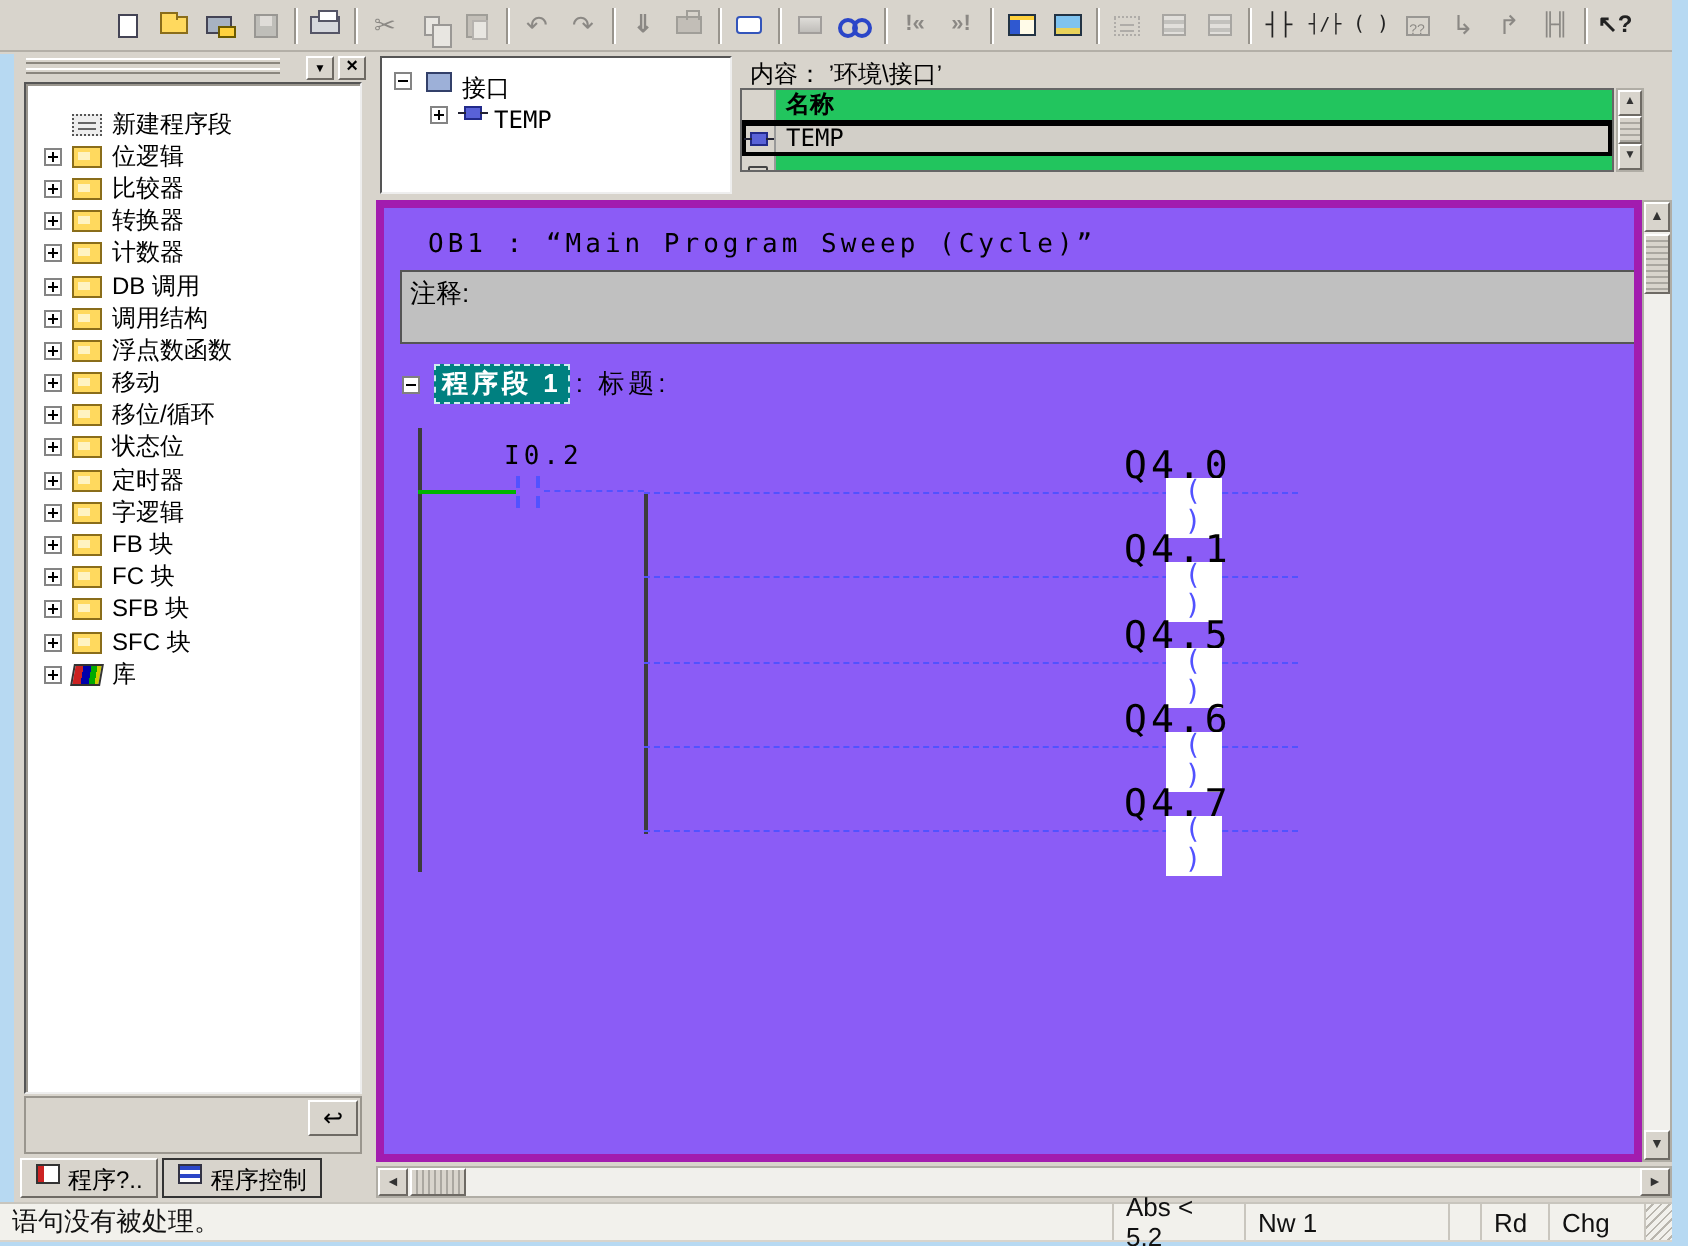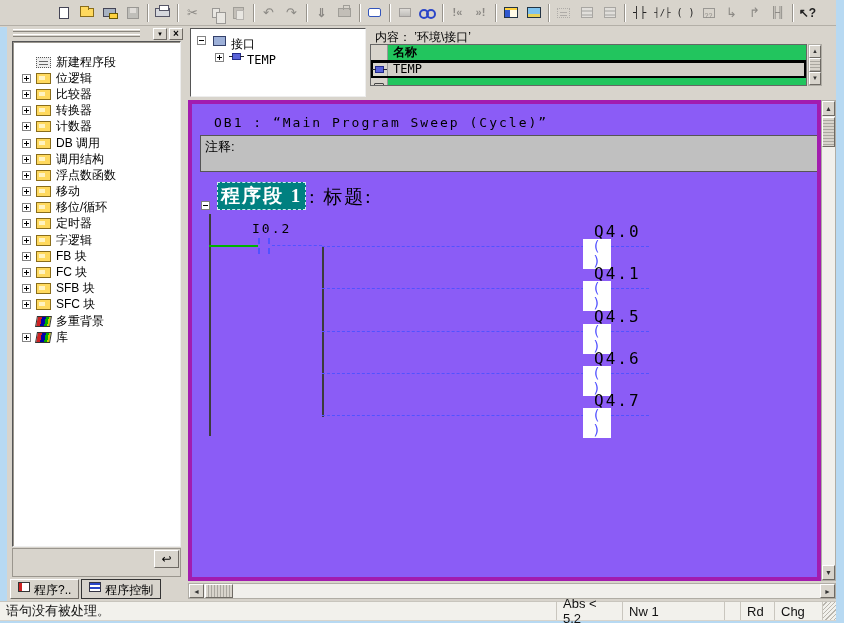--- a/index.html
+++ b/index.html
@@ -125,42 +125,42 @@
   .sb-sq{height:13px;background:var(--toolbar-bg,#d8d4cc);border:1px solid;border-color:#fff #6e6a64 #6e6a64 #fff;
     font-size:6px;text-align:center;line-height:11px;color:#333;padding:0}
   .sb-sq.thumb{height:15px;background:repeating-linear-gradient(180deg,var(--toolbar-bg,#d8d4cc) 0 2px,#aaa7a0 2px 3px)}
 
   
   #editor{position:absolute;left:188px;top:100px;width:633px;height:481px;background:#8b5cf6;border:4px solid #a21caf;
     font-family:"DejaVu Sans Mono",monospace;overflow:hidden}
   .ob1{position:absolute;left:22px;top:11px;font-size:13px;letter-spacing:2px;white-space:nowrap}
   .comment{position:absolute;left:8px;top:31px;width:620px;height:37px;background:var(--comment-gray,#c0c0c0);
     border:1px solid #555;font-family:"Liberation Sans",sans-serif;font-size:13px;padding:2px 4px}
-  .network-row{position:absolute;left:9px;top:78px;display:flex;align-items:flex-end;font-family:Liberation Serif, serif;font-size:19px}
+  .network-row{position:absolute;left:9px;top:78px;display:flex;align-items:center;font-family:Liberation Sans, sans-serif;font-size:13px}
   .collapse-box{width:9px;height:9px;border:1px solid #808080;position:relative;margin-right:7px;background:#fff}
   .collapse-box::before{content:"";position:absolute;left:1px;right:1px;top:3px;height:1px;background:#000}
   .net-label{background:var(--net-teal,#008080);color:#fff;border:1px dashed #cfeeee;padding:0 3px;letter-spacing:2px;font-weight:bold}
   .net-title{margin-left:3px;letter-spacing:2px}
   .rail{position:absolute;left:17px;top:110px;width:2px;height:222px;background:var(--rail-gray,#3c3c3c)}
   .wire-green{position:absolute;left:17px;top:141px;width:49px;height:2px;background:var(--wire-green,#00b400)}
   .contact{position:absolute;left:66px;top:134px;width:12px;height:16px}
   .contact::before,.contact::after{content:"";position:absolute;top:0;bottom:0;width:0;border-left:2px dashed var(--wire-blue,#5252ff)}
   .contact::before{left:0}.contact::after{right:0}
   .contact-label{position:absolute;left:60px;top:117px;font-size:13px;letter-spacing:2px}
   .wire-c2b{position:absolute;left:80px;top:141px;width:50px;height:0;border-top:1.5px dashed var(--wire-blue,#5252ff)}
   .branch{position:absolute;left:130px;top:142px;width:2px;height:171px;background:var(--rail-gray,#3c3c3c)}
   .rungs{position:absolute;left:0;top:0;right:0;bottom:0;pointer-events:none}
   .rung{position:absolute;left:130px;width:327px;height:25px;pointer-events:auto}
   .rung:nth-child(1){top:121px}.rung:nth-child(2){top:163px}.rung:nth-child(3){top:206px}
   .rung:nth-child(4){top:248px}.rung:nth-child(5){top:290px}
   .rline{position:absolute;left:0;right:0;top:21px;border-top:1.5px dashed var(--wire-blue,#5252ff)}
   .coil{position:absolute;left:261px;top:14px;width:28px;text-align:center;background:#fff;color:var(--wire-blue,#5252ff);
     font-size:14px;line-height:15px;letter-spacing:5px;padding-left:4px}
   .coil::before{content:"( )"}
-  .coil-label{position:absolute;left:272px;top:-3px;font-size:16px;letter-spacing:2px;color:#000}
+  .coil-label{position:absolute;left:240px;top:-3px;font-size:19px;letter-spacing:2px;color:#000}
 
   
   #ed-vscroll{position:absolute;left:821px;top:100px;width:15px;height:481px;background:#f1f0ec;border:1px solid #b0ada5;
     display:flex;flex-direction:column}
   #ed-hscroll{position:absolute;left:188px;top:583px;width:648px;height:16px;background:#f1f0ec;border:1px solid #b0ada5;
     display:flex;flex-direction:row;align-items:stretch}
   .sb-btn{background:var(--toolbar-bg,#d8d4cc);border:1px solid;border-color:#fff #6e6a64 #6e6a64 #fff;
     color:#333;font-size:7px;text-align:center;padding:0}
   #ed-vscroll .sb-btn{height:15px;line-height:13px;flex:0 0 15px}
   #ed-hscroll .sb-btn{width:15px;line-height:13px;flex:0 0 15px}
@@ -371,20 +371,25 @@
         <span class="tl">移动</span>
       </div>
         <div class="tree-row ic-folder">
         <span class="exp"></span>
         <span class="ti"></span>
         <span class="tl">移位/循环</span>
       </div>
         <div class="tree-row ic-folder">
         <span class="exp"></span>
         <span class="ti"></span>
+        <span class="tl">状态位</span>
+      </div>
+        <div class="tree-row ic-folder">
+        <span class="exp"></span>
+        <span class="ti"></span>
         <span class="tl">定时器</span>
       </div>
         <div class="tree-row ic-folder">
         <span class="exp"></span>
         <span class="ti"></span>
         <span class="tl">字逻辑</span>
       </div>
         <div class="tree-row ic-folder">
         <span class="exp"></span>
         <span class="ti"></span>
@@ -397,25 +402,20 @@
       </div>
         <div class="tree-row ic-folder">
         <span class="exp"></span>
         <span class="ti"></span>
         <span class="tl">SFB 块</span>
       </div>
         <div class="tree-row ic-folder">
         <span class="exp"></span>
         <span class="ti"></span>
         <span class="tl">SFC 块</span>
-      </div>
-        <div class="tree-row no-exp ic-books">
-        <span class="exp"></span>
-        <span class="ti"></span>
-        <span class="tl">多重背景</span>
       </div>
         <div class="tree-row ic-books">
         <span class="exp"></span>
         <span class="ti"></span>
         <span class="tl">库</span>
       </div>
     </div>
     <div class="pal-bottomstrip">
       <button class="pal-prevbtn"></button>
     </div>

